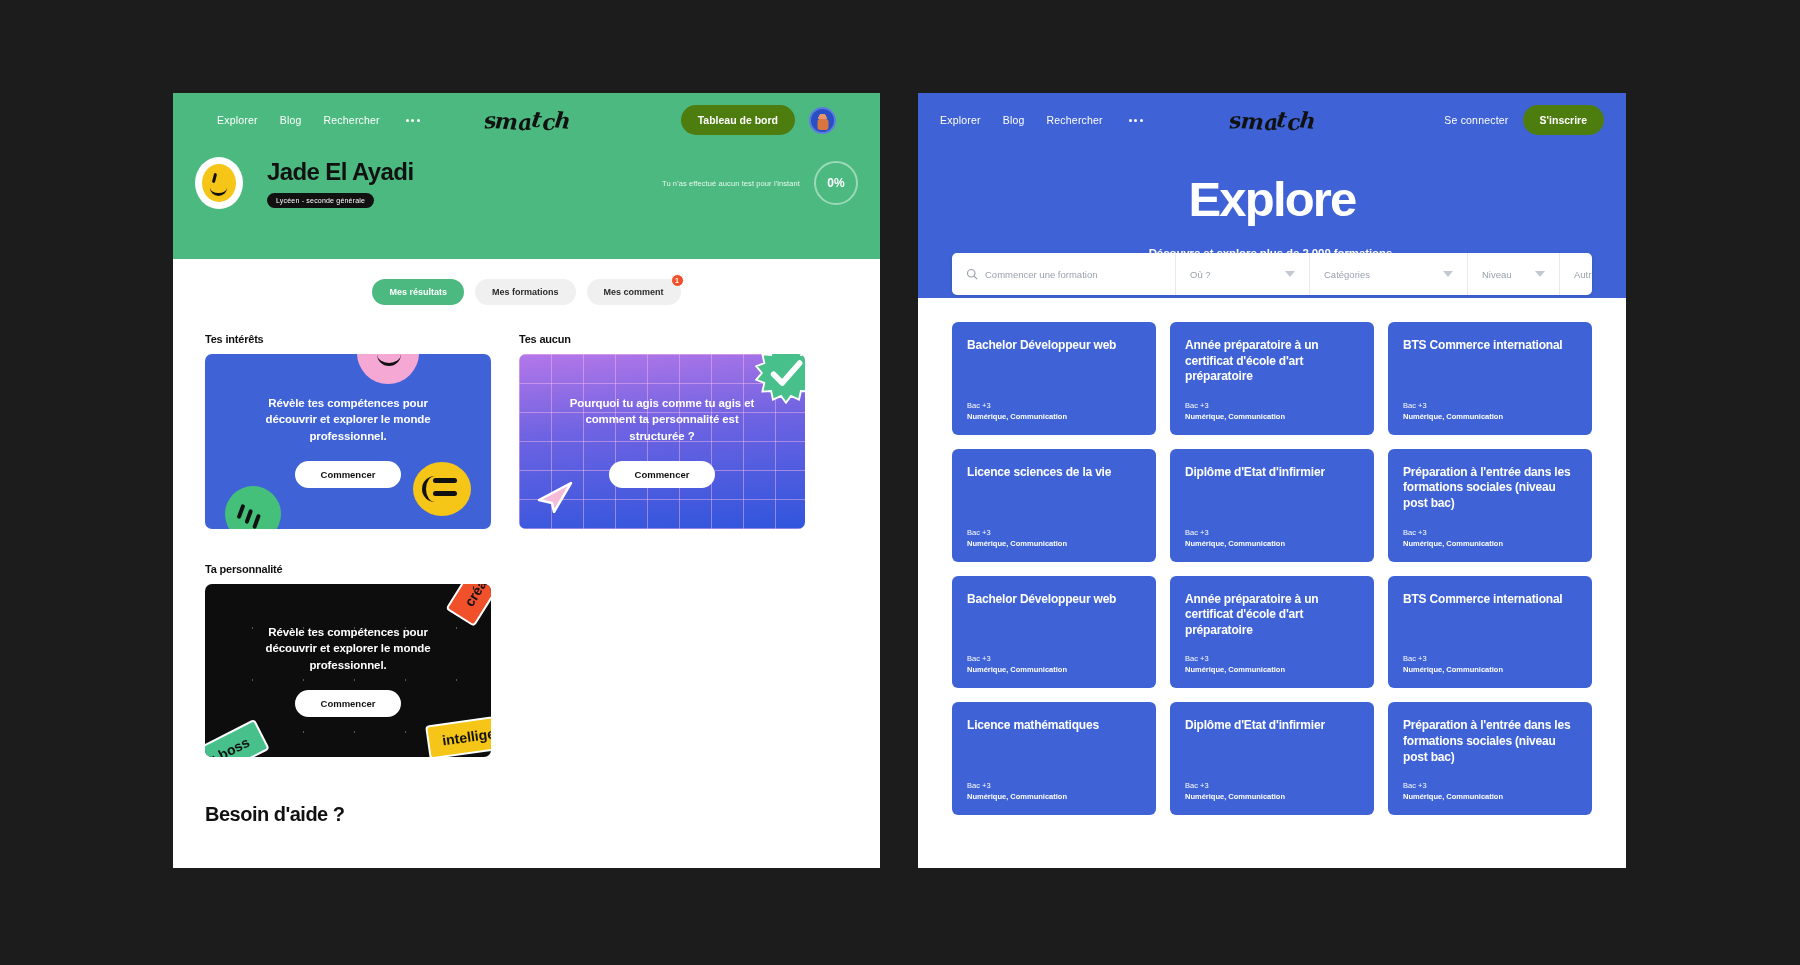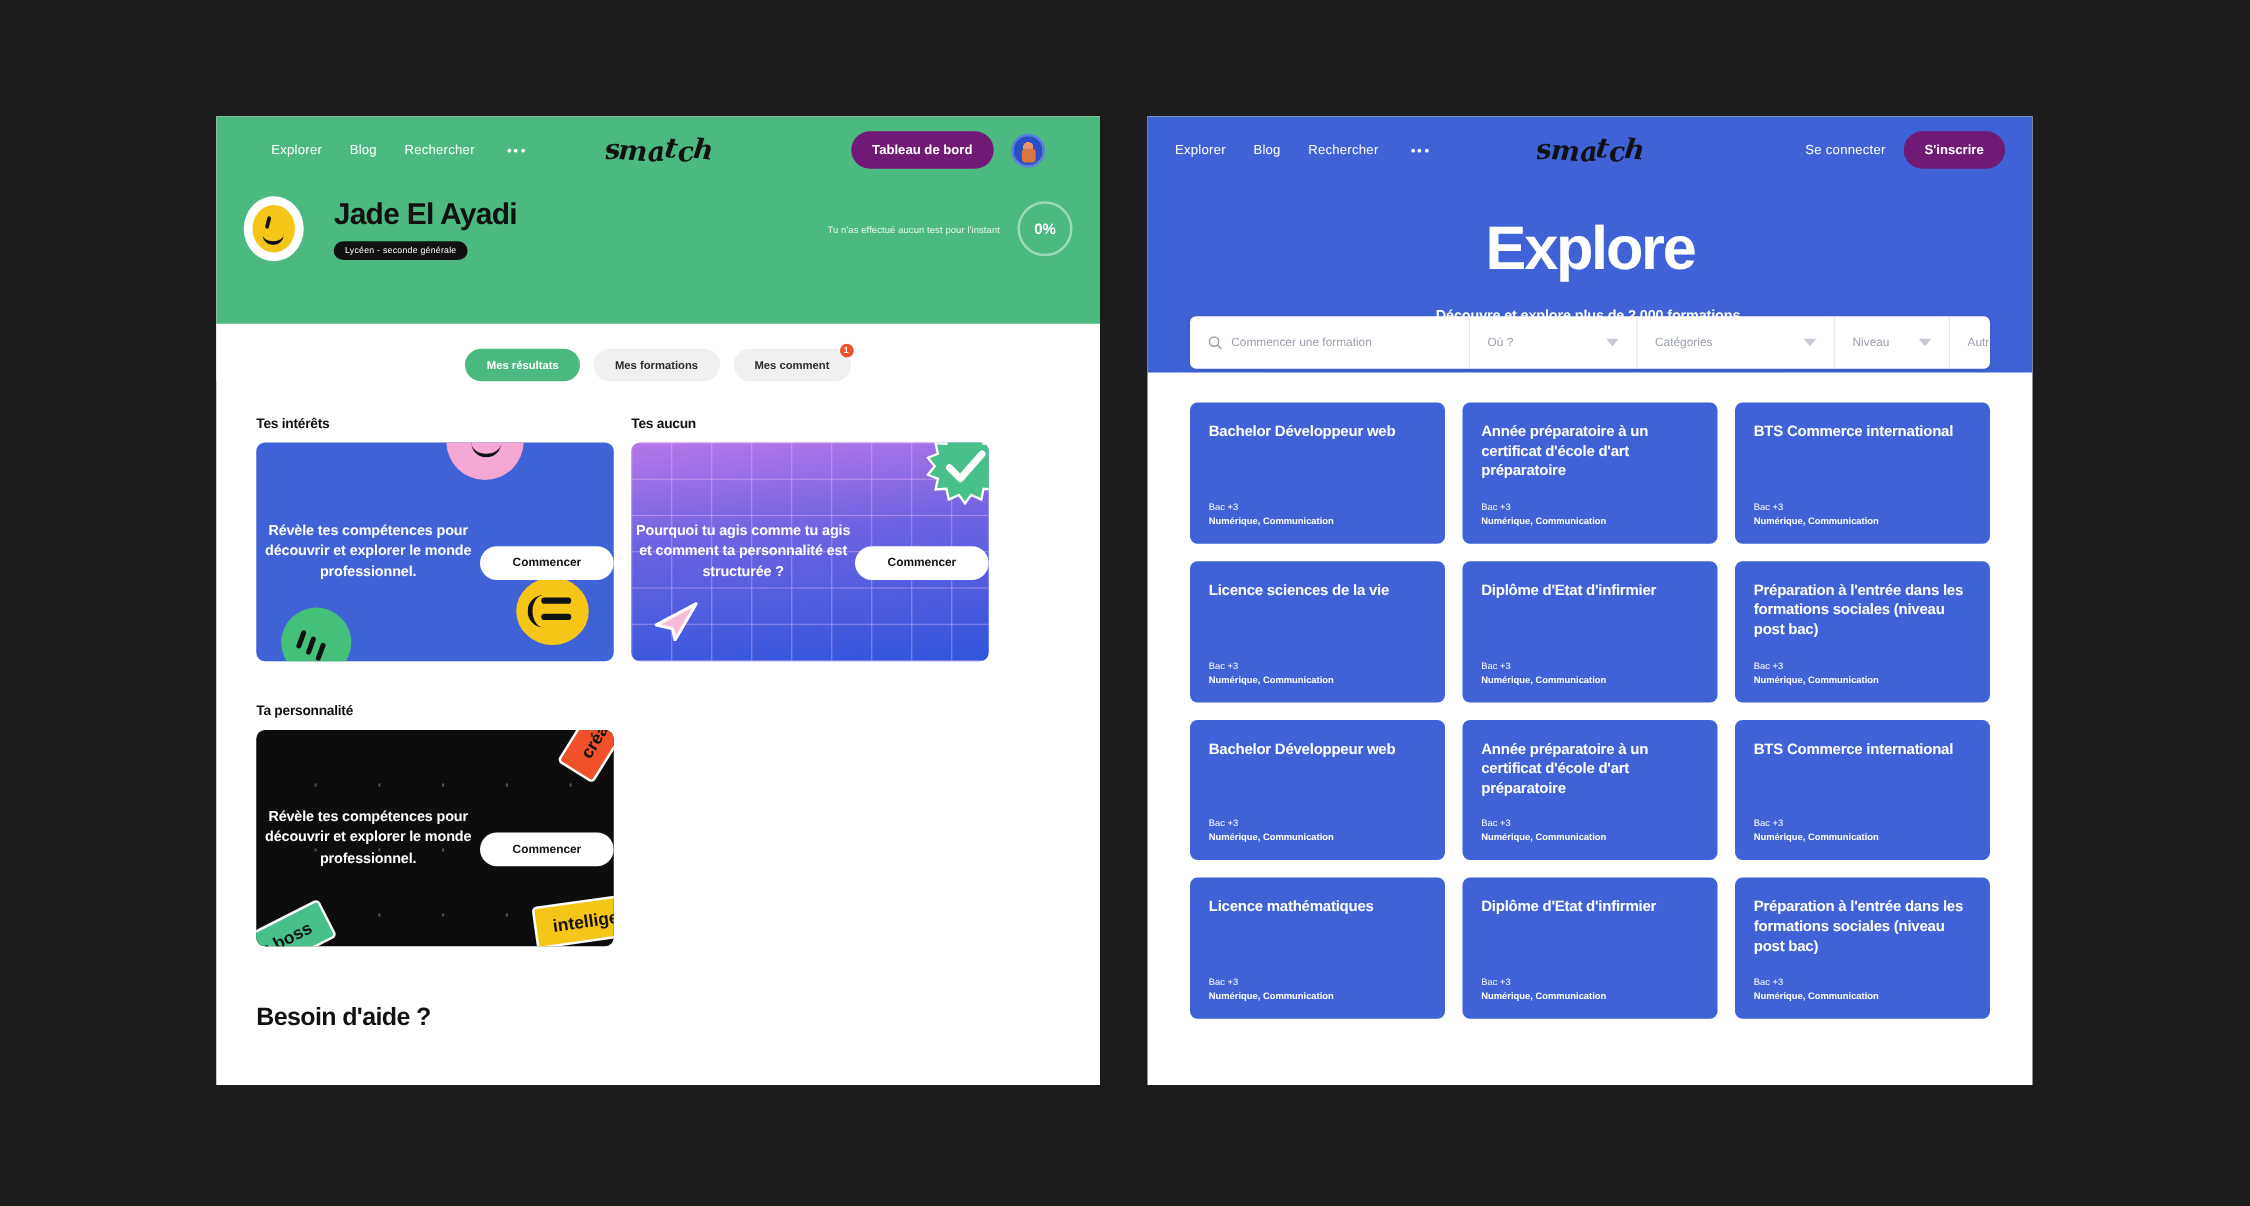--- a/index.html
+++ b/index.html
@@ -35,21 +35,21 @@
   }
   .brand span { display: inline-block; }
   .brand span:nth-child(1){ transform: rotate(-7deg); }
   .brand span:nth-child(2){ transform: rotate(4deg) translateY(1px); }
   .brand span:nth-child(3){ transform: rotate(-4deg) translateY(2px); }
   .brand span:nth-child(4){ transform: rotate(8deg) translateY(-1px); }
   .brand span:nth-child(5){ transform: rotate(-5deg) translateY(2px); }
   .brand span:nth-child(6){ transform: rotate(6deg); }
   .nav-right { margin-left: auto; display: flex; align-items: center; gap: 14px; }
   .btn-pill-dark {
-    background: #701a75; color: #fff; border: none; border-radius: 20px;
+    background: #4d7c0f; color: #fff; border: none; border-radius: 20px;
     font-size: 10.5px; font-weight: 700; padding: 9px 17px; cursor: pointer;
     font-family: "Liberation Sans", sans-serif; white-space: nowrap;
   }
   .avatar {
     width: 27px; height: 27px; border-radius: 50%;
     background: radial-gradient(circle at 50% 38%, #e8956b 0 22%, #2a4fc4 23% 100%);
     border: 2px solid #5b7ce0; position: relative; cursor: pointer; overflow: hidden;
   }
   .avatar::after{
     content:""; position:absolute; left:50%; top:46%; transform:translateX(-50%);
@@ -106,24 +106,24 @@
     position: absolute; top: -5px; right: -3px; width: 13px; height: 13px;
     border-radius: 50%; background: #F0512B; color: #fff;
     font-size: 7px; font-weight: 700; display: flex; align-items: center; justify-content: center;
     border: 1.5px solid #fff;
   }
 
   .sections { padding: 28px 32px 0 32px; }
   .sec-head {
     font-size: 11px; font-weight: 700; color: #111; margin-bottom: 9px; letter-spacing: -.2px;
   }
-  .card-row { display: flex; gap: 14px; }
+  .card-row { display: flex; gap: 28px; }
   .promo-card {
     position: relative; border-radius: 7px; overflow: hidden;
-    height: 175px; display: flex; flex-direction: row;
+    height: 175px; display: flex; flex-direction: column;
     align-items: center; justify-content: center; text-align: center;
   }
   .promo-card.w-half { width: 286px; }
   .promo-card.w-pers { width: 286px; height: 173px; }
   .promo-text {
     position: relative; z-index: 4; color: #fff; font-size: 11.5px; font-weight: 700;
     line-height: 1.42; width: 195px; letter-spacing: -.1px;
   }
   .promo-btn {
     position: relative; z-index: 4; margin-top: 17px;

